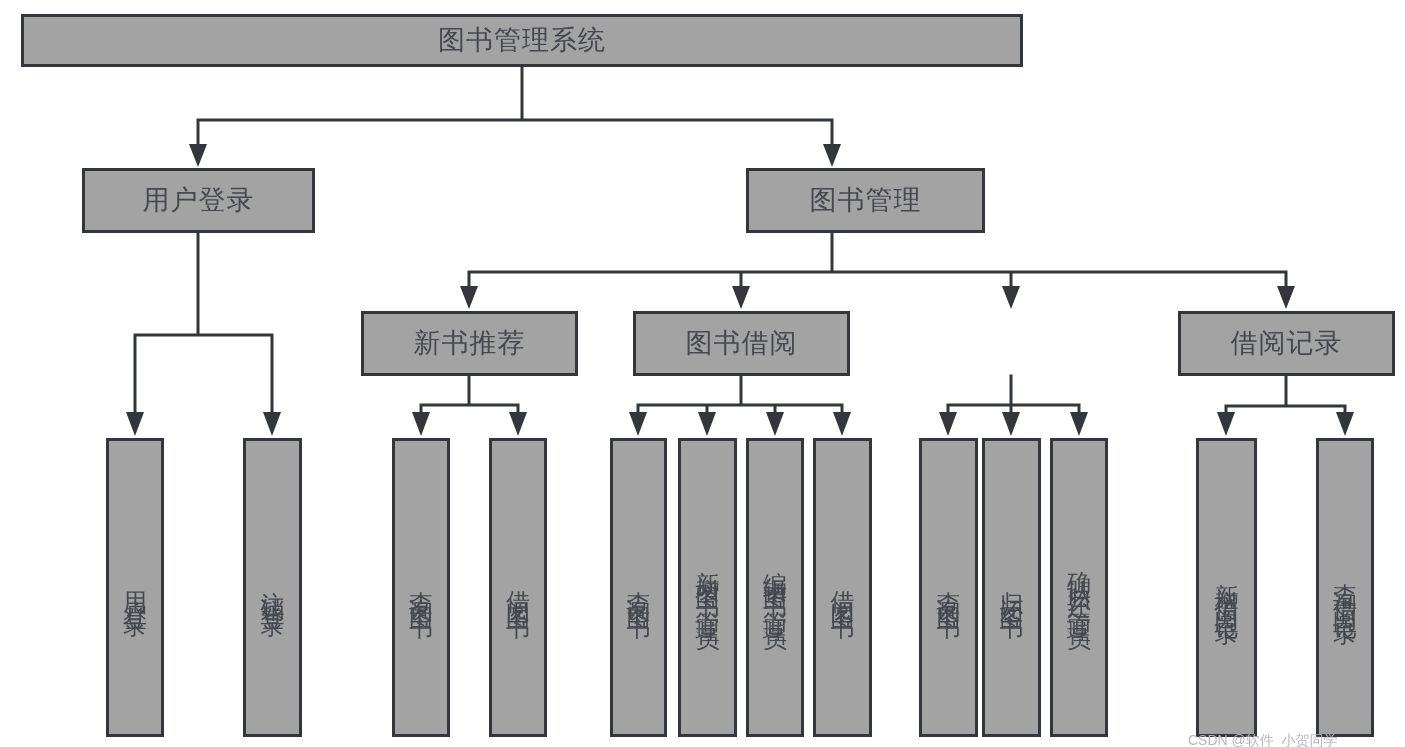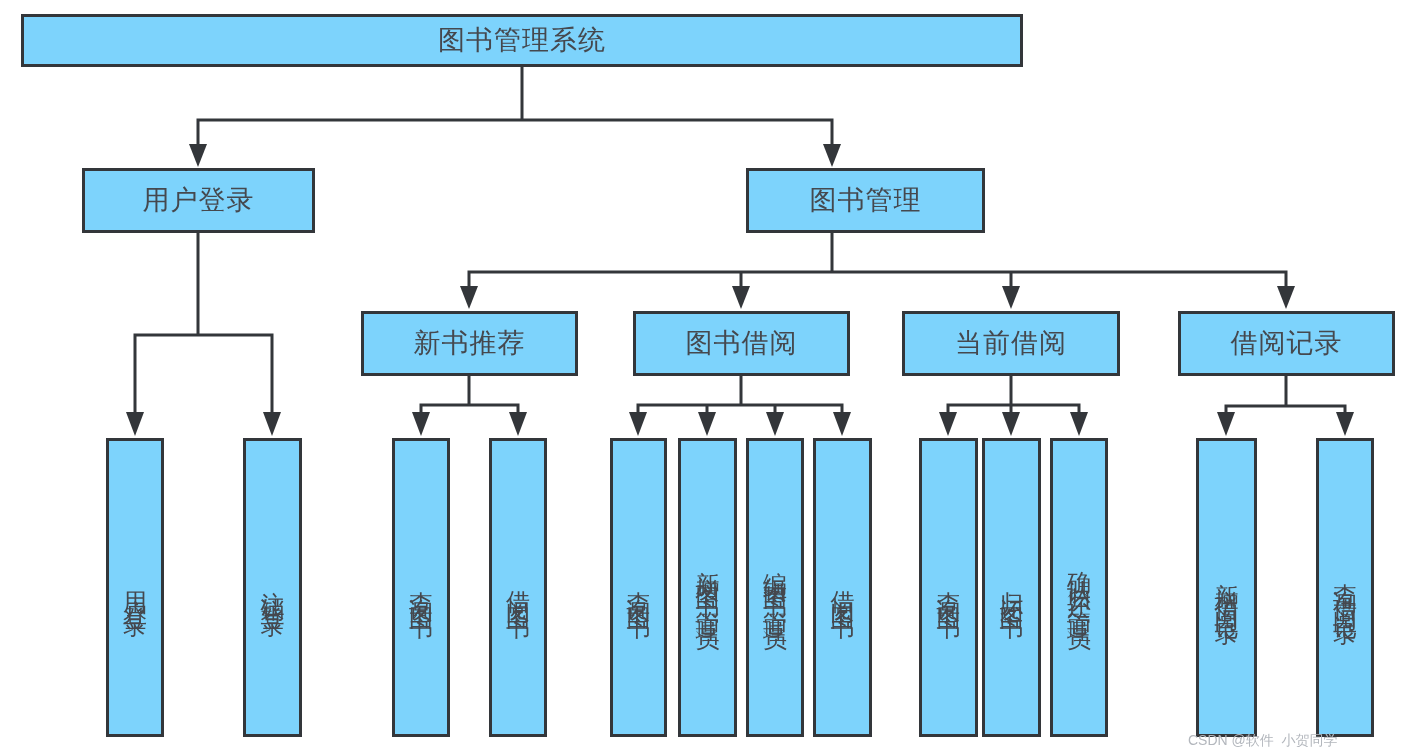--- a/index.html
+++ b/index.html
@@ -18,21 +18,21 @@
   svg.connectors {
     position: absolute;
     left: 0; top: 0;
     width: 1405px;
     height: 747px;
     z-index: 1;
   }
   .node {
     position: absolute;
     box-sizing: border-box;
-    background: #7dd3fc;
+    background: #a3a3a3;
     border: 3px solid #33363a;
     display: flex;
     align-items: center;
     justify-content: center;
     z-index: 2;
   }
   .hbox .lbl {
     font-size: 27px;
     letter-spacing: 1px;
     color: #45484e;
@@ -129,23 +129,20 @@
   <div class="node hbox n-mgmt">
     <span class="lbl">图书管理</span>
   </div>
 
   <div class="node hbox n-newrec">
     <span class="lbl">新书推荐</span>
   </div>
   <div class="node hbox n-borrow">
     <span class="lbl">图书借阅</span>
   </div>
-  <div class="node hbox n-current">
-    <span class="lbl">当前借阅</span>
-  </div>
   <div class="node hbox n-records">
     <span class="lbl">借阅记录</span>
   </div>
 
   <div class="node vbox leaf lf1">
     <span class="lbl">用户登录</span>
   </div>
   <div class="node vbox leaf lf2">
     <span class="lbl">注销登录</span>
   </div>

